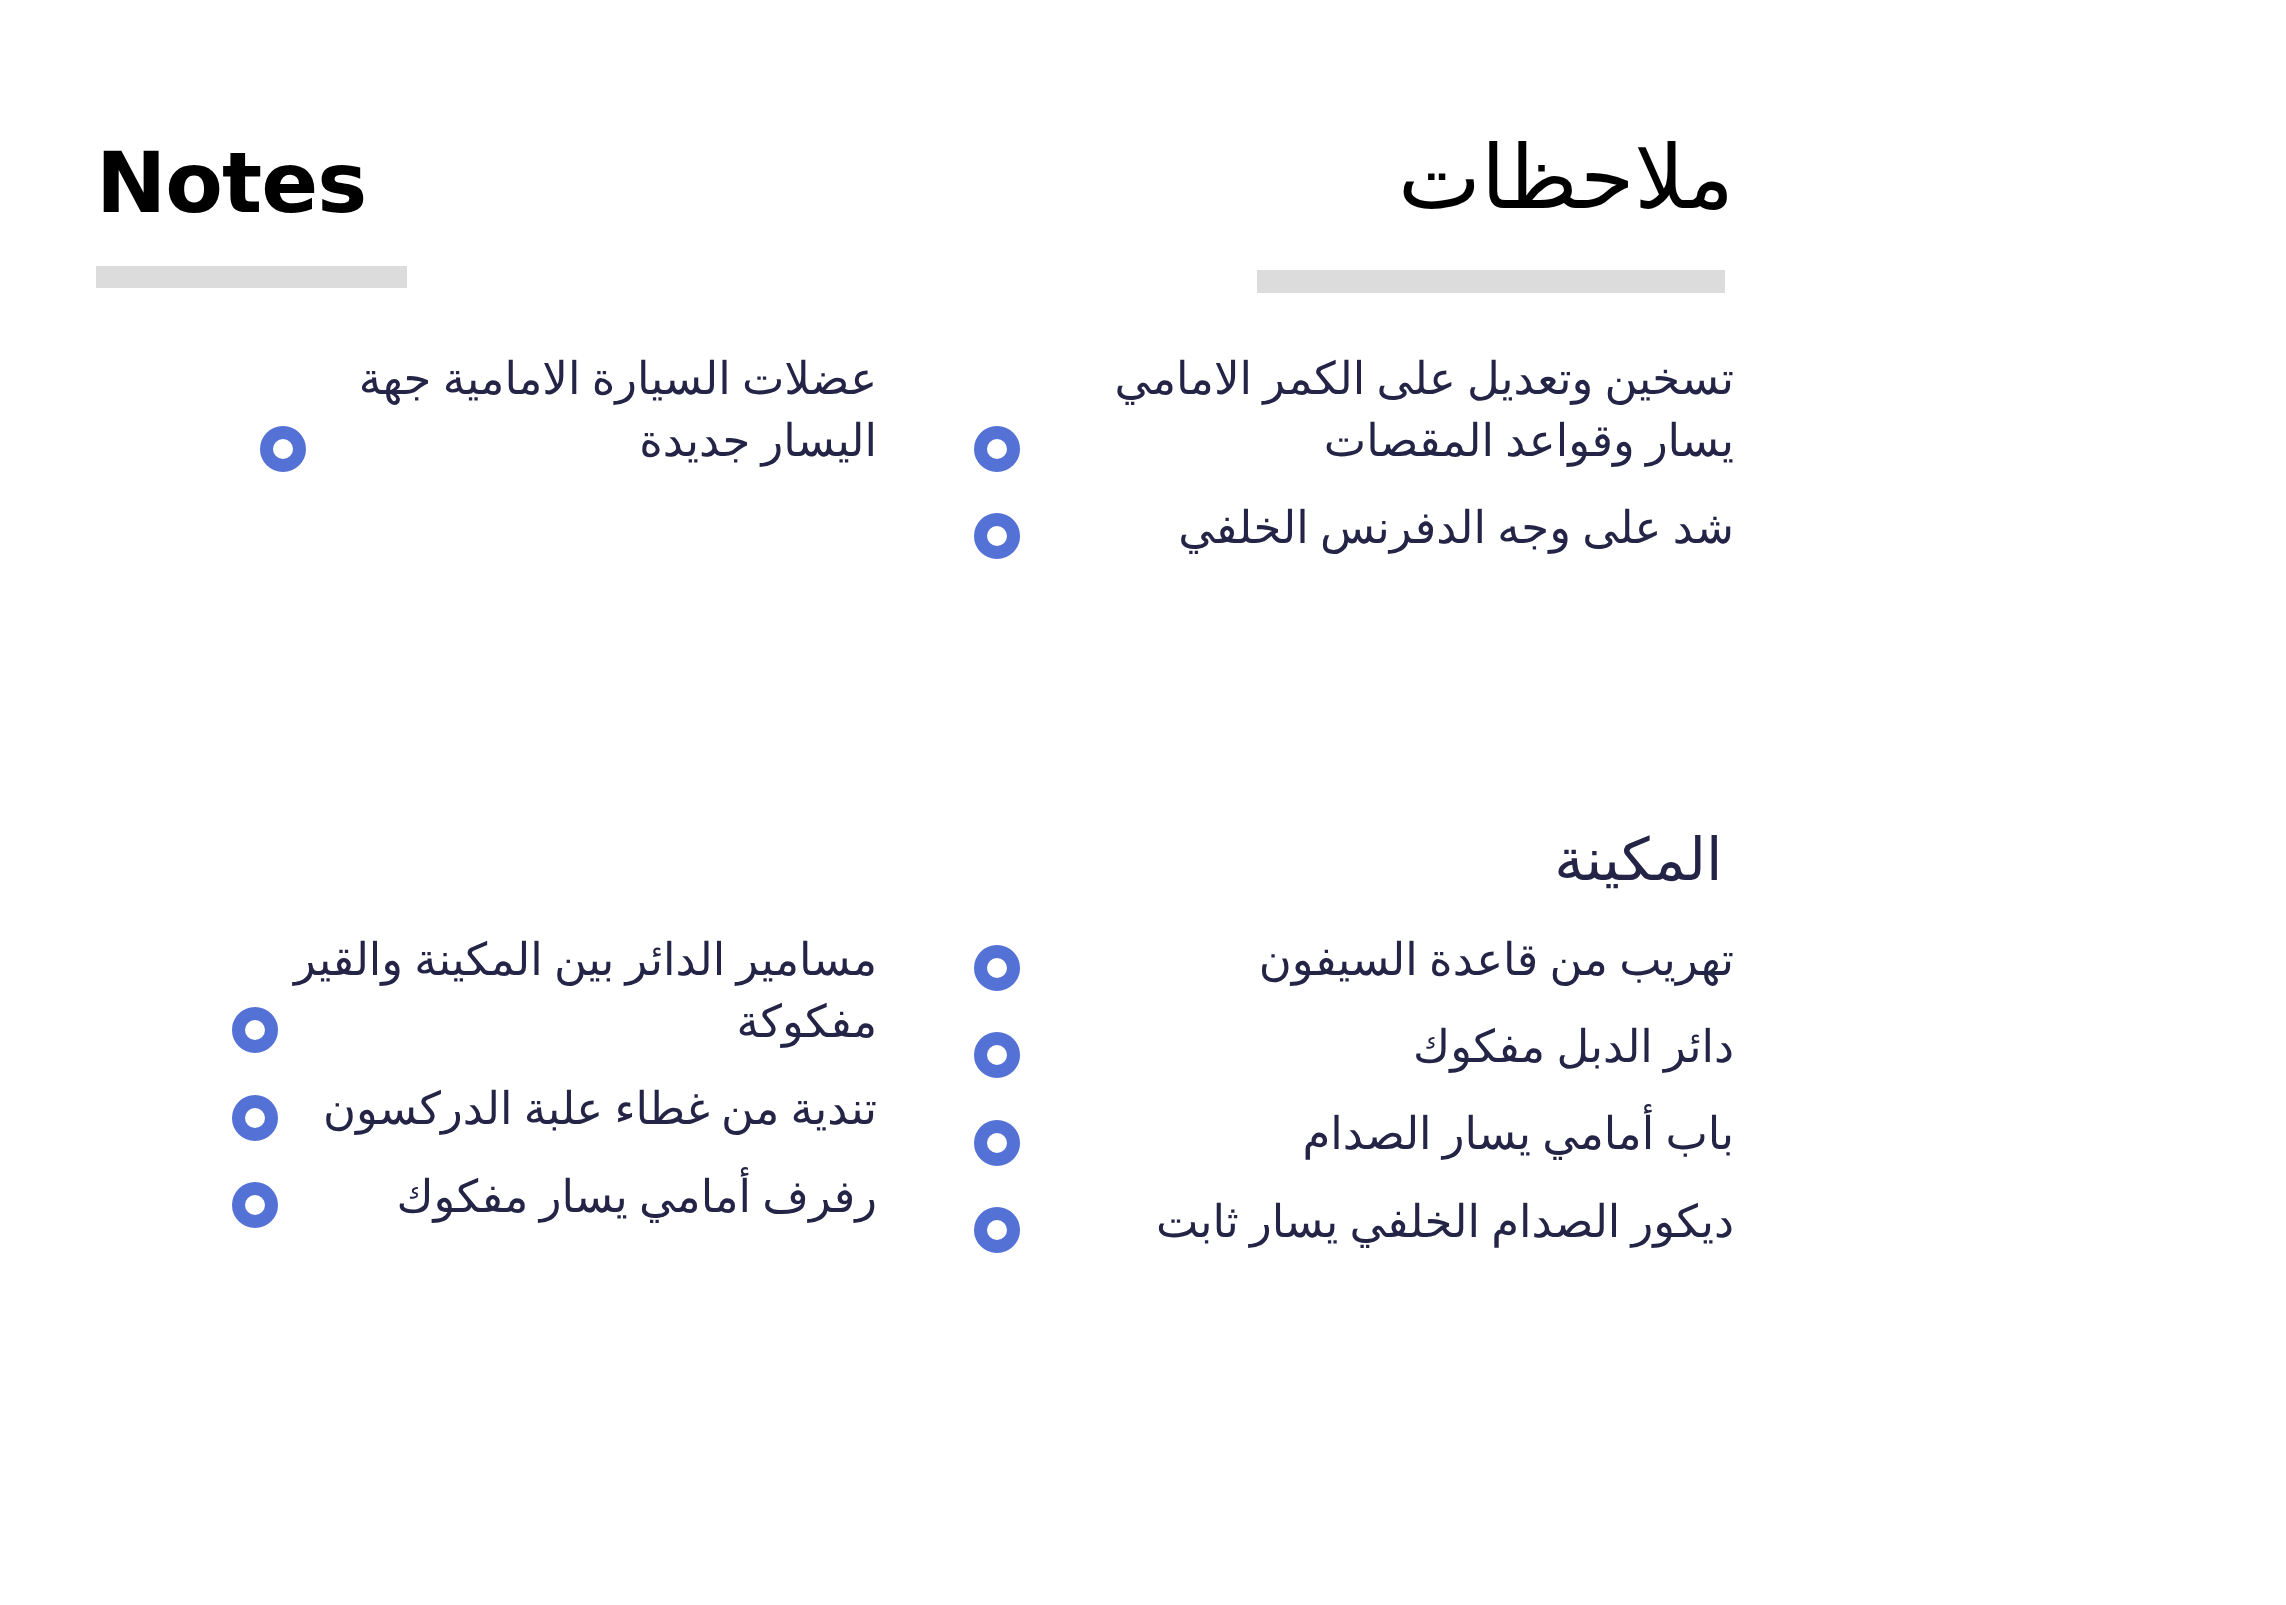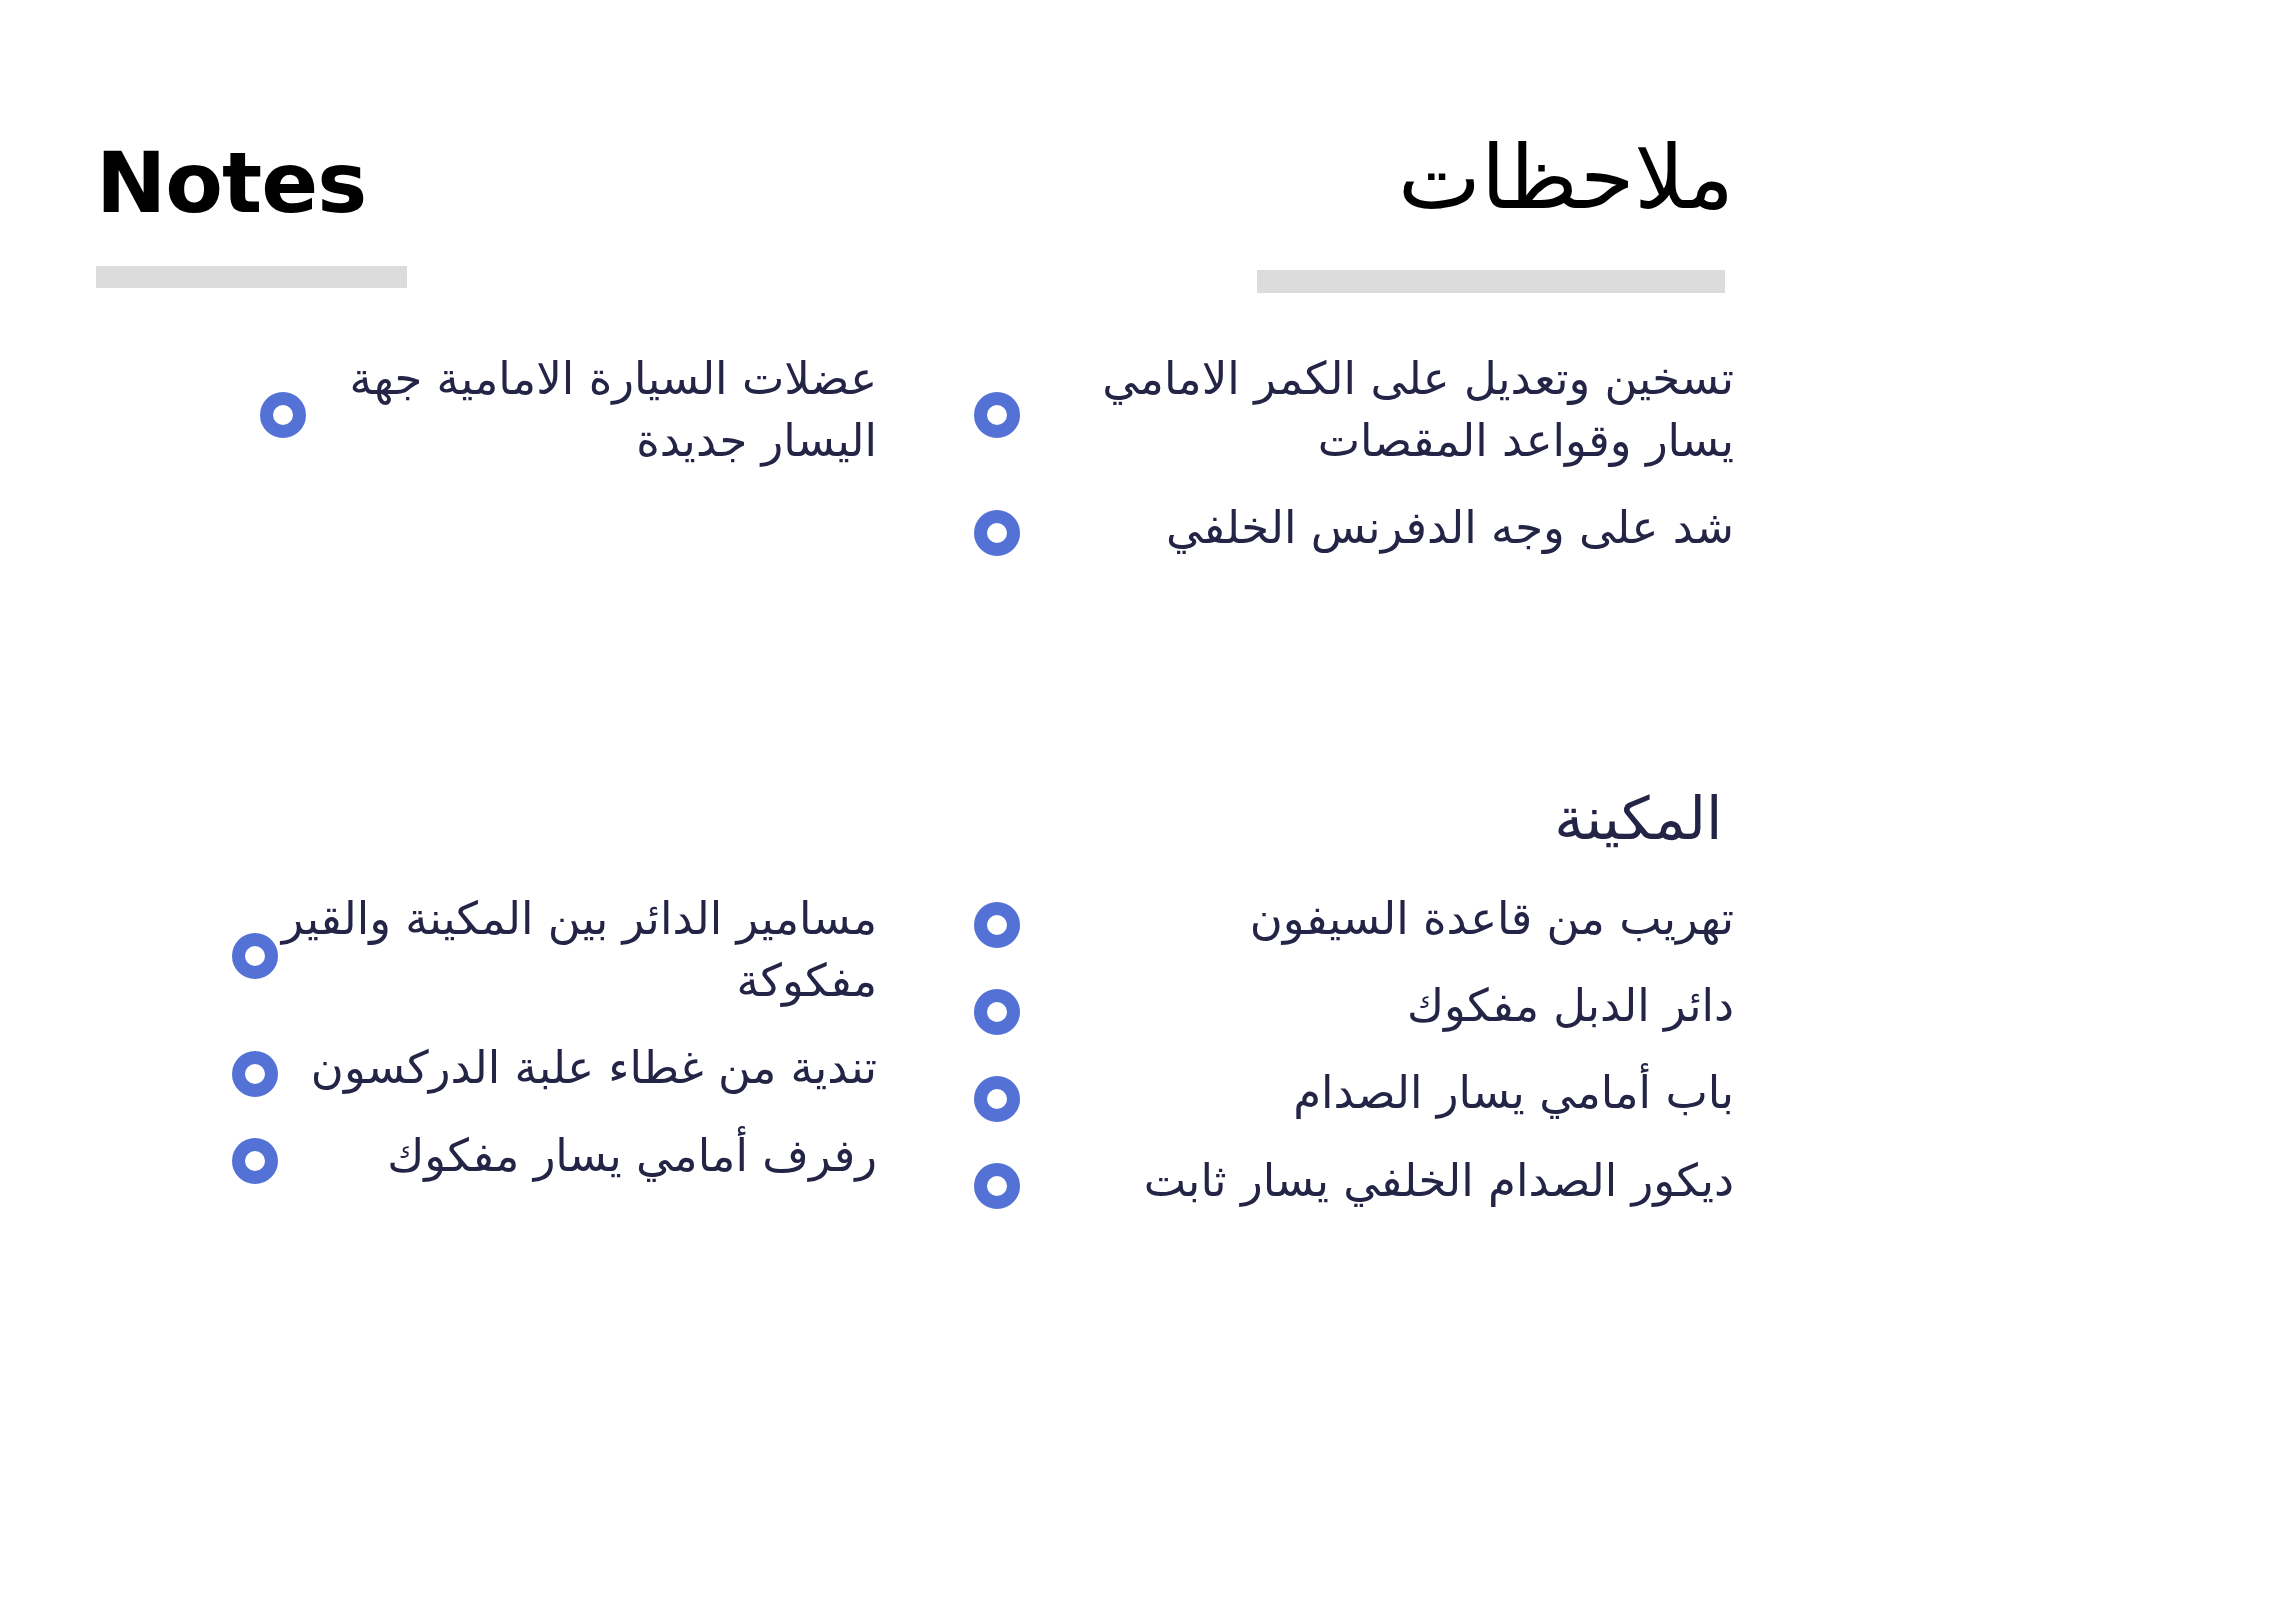--- a/index.html
+++ b/index.html
@@ -68,21 +68,21 @@
   }
 
   
   .section {
     position: absolute;
     left: 96px;
     right: 96px;
   }
 
   .section-suspension { top: 315px; }
-  .section-engine { top: 782px; }
+  .section-engine { top: 823px; }
 
   .section-heading {
     direction: rtl;
     text-align: right;
     font-size: 59px;
     font-weight: 400;
     color: #232446;
     line-height: 1.25;
     padding-right: 11.5px;
     white-space: nowrap;
@@ -101,23 +101,24 @@
     display: flex;
     flex-direction: column;
   }
 
   .col-right { padding-left: 38px; }
   .col-left  { padding-left: 143px; padding-right: 38px; }
 
   .bullet-row {
     display: flex;
     flex-direction: row-reverse;
-    align-items: center;
+    align-items: flex-end;
     direction: rtl;
     margin-bottom: 25px;
+    font-family: Liberation Serif, serif;
   }
 
   .bullet-marker {
     flex: 0 0 auto;
     width: 46px;
     height: 46px;
     border-radius: 50%;
     border: 13.4px solid #5471d6;
     background: #ffffff;
     margin-top: 11.5px;

